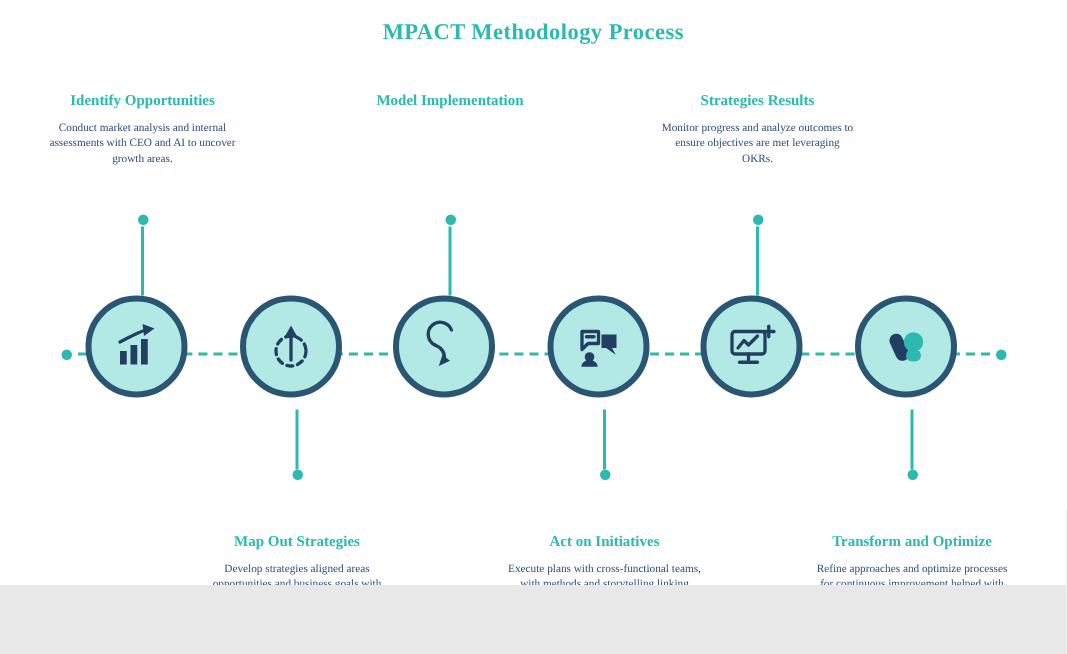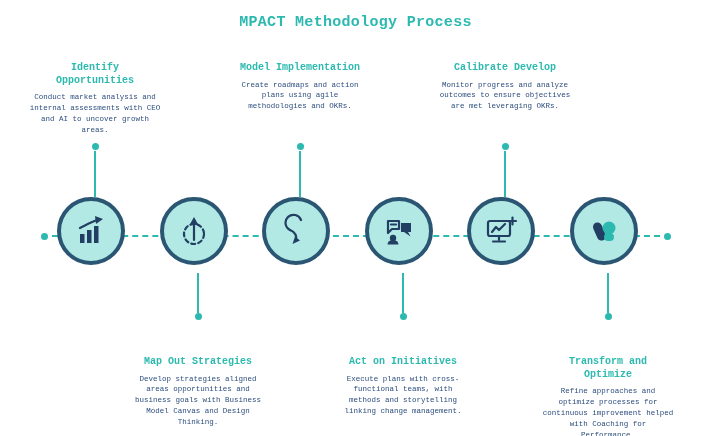--- a/index.html
+++ b/index.html
@@ -6,22 +6,22 @@
     --accent:#2CB9B0;
     --navy:#2D4E7E;
     --icon:#223F63;
     --circle-fill:#B2E9E5;
     --circle-ring:#2A5674;
     --bg:#FFFFFF;
   }
   *{box-sizing:border-box;}
   html,body{margin:0;padding:0;background:#e8e8e8;}
   .canvas{
-    position:relative;width:711px;height:436px;background:var(--bg);
-    font-family:Liberation Mono, monospace;overflow:hidden;margin:0 auto;
+    position:relative;width:711px;height:390px;background:var(--bg);
+    font-family:Liberation Serif, serif;overflow:hidden;margin:0 auto;
   }
   .title{
     position:absolute;top:14px;left:0;right:0;text-align:center;
     font-size:15px;font-weight:bold;color:var(--accent);letter-spacing:.3px;
   }
   .timeline-line{
     position:absolute;top:235px;left:52px;width:608px;height:0;
     border-top:2px dashed var(--accent);
   }
   .edge-dot{
@@ -104,21 +104,20 @@
     <div class="cdot"></div>
     <div class="text">
       <h3>Map Out Strategies</h3>
       <p>Develop strategies aligned areas opportunities and business goals with Business Model Canvas and Design Thinking.</p>
     </div>
   </div>
 
   <div class="step top" style="left:232px">
     <div class="text">
       <h3>Model Implementation</h3>
-      <p>Create roadmaps and action plans using agile methodologies and OKRs.</p>
     </div>
     <div class="cdot"></div>
     <div class="vline"></div>
     <div class="node">
       <svg viewBox="0 0 36 36">
         <path class="stroke" d="M23 7 a8 8 0 1 0 -11 10"></path>
         <path class="stroke" d="M12 17 c5 2 7 6 6 11"></path>
         <polygon class="fillicon" points="14.5,31 22,27.5 17,23.5"></polygon>
       </svg>
     </div>
@@ -137,21 +136,21 @@
     <div class="vline"></div>
     <div class="cdot"></div>
     <div class="text">
       <h3>Act on Initiatives</h3>
       <p>Execute plans with cross-functional teams, with methods and storytelling linking change management.</p>
     </div>
   </div>
 
   <div class="step top" style="left:437px">
     <div class="text">
-      <h3>Calibrate Develop</h3>
+      <h3>Strategies Results</h3>
       <p>Monitor progress and analyze outcomes to ensure objectives are met leveraging OKRs.</p>
     </div>
     <div class="cdot"></div>
     <div class="vline"></div>
     <div class="node">
       <svg viewBox="0 0 36 36">
         <rect class="stroke" x="5" y="8" width="22" height="15" rx="2"></rect>
         <path class="stroke" d="M9 19 l4 -5 3 3 6 -6"></path>
         <line class="stroke" x1="16" y1="23" x2="16" y2="27"></line>
         <line class="stroke" x1="10" y1="28.5" x2="22" y2="28.5"></line>

